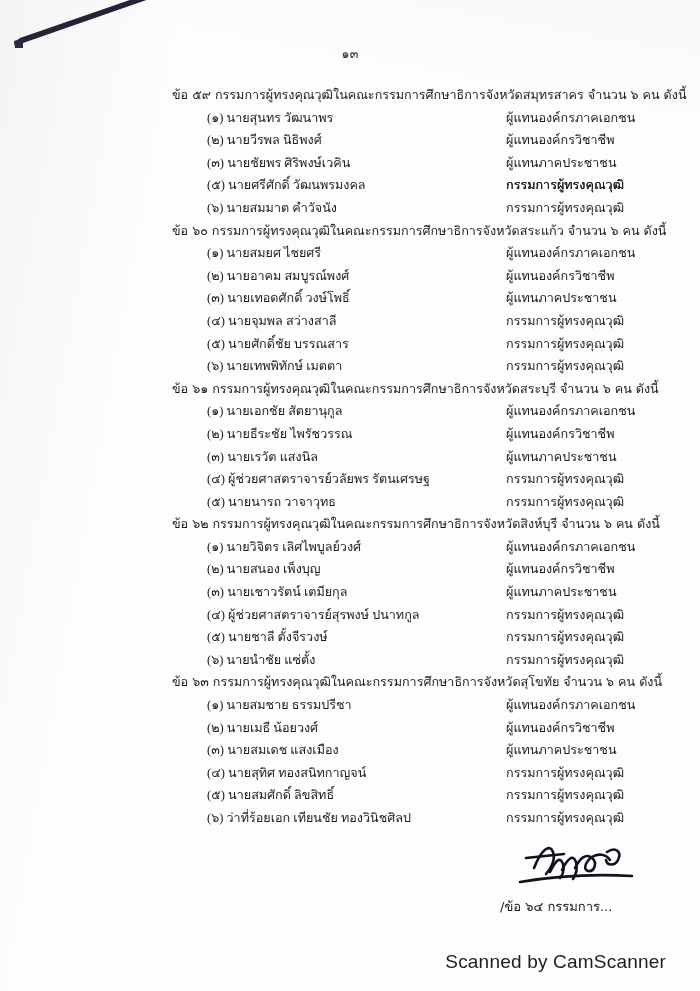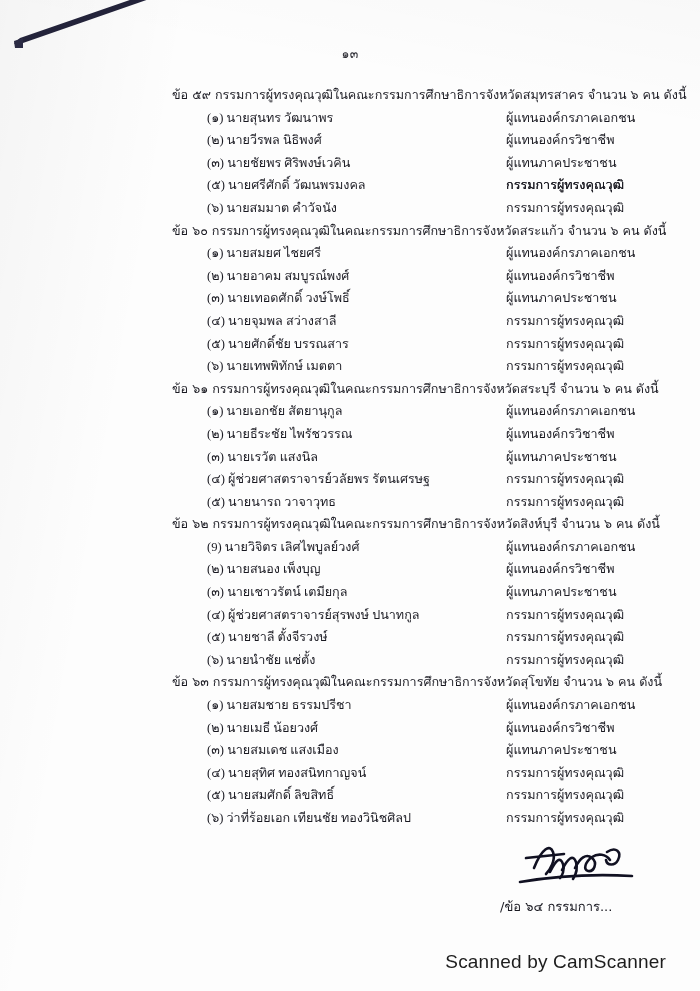--- a/index.html
+++ b/index.html
@@ -220,21 +220,21 @@
       </div>
       <div class="member-row-wrap">
         <div class="member-row">
           <span class="num-name">(๕) นายนารถ วาจาวุทธ</span>
           <span class="role">กรรมการผู้ทรงคุณวุฒิ</span>
         </div>
       </div>
       <div class="clause-heading">ข้อ ๖๒ กรรมการผู้ทรงคุณวุฒิในคณะกรรมการศึกษาธิการจังหวัดสิงห์บุรี จำนวน ๖ คน ดังนี้</div>
       <div class="member-row-wrap">
         <div class="member-row">
-          <span class="num-name">(9) นายวิจิตร  เลิศไพบูลย์วงศ์</span>
+          <span class="num-name">(๑) นายวิจิตร  เลิศไพบูลย์วงศ์</span>
           <span class="role">ผู้แทนองค์กรภาคเอกชน</span>
         </div>
       </div>
       <div class="member-row-wrap">
         <div class="member-row">
           <span class="num-name">(๒) นายสนอง  เพ็งบุญ</span>
           <span class="role">ผู้แทนองค์กรวิชาชีพ</span>
         </div>
       </div>
       <div class="member-row-wrap">

